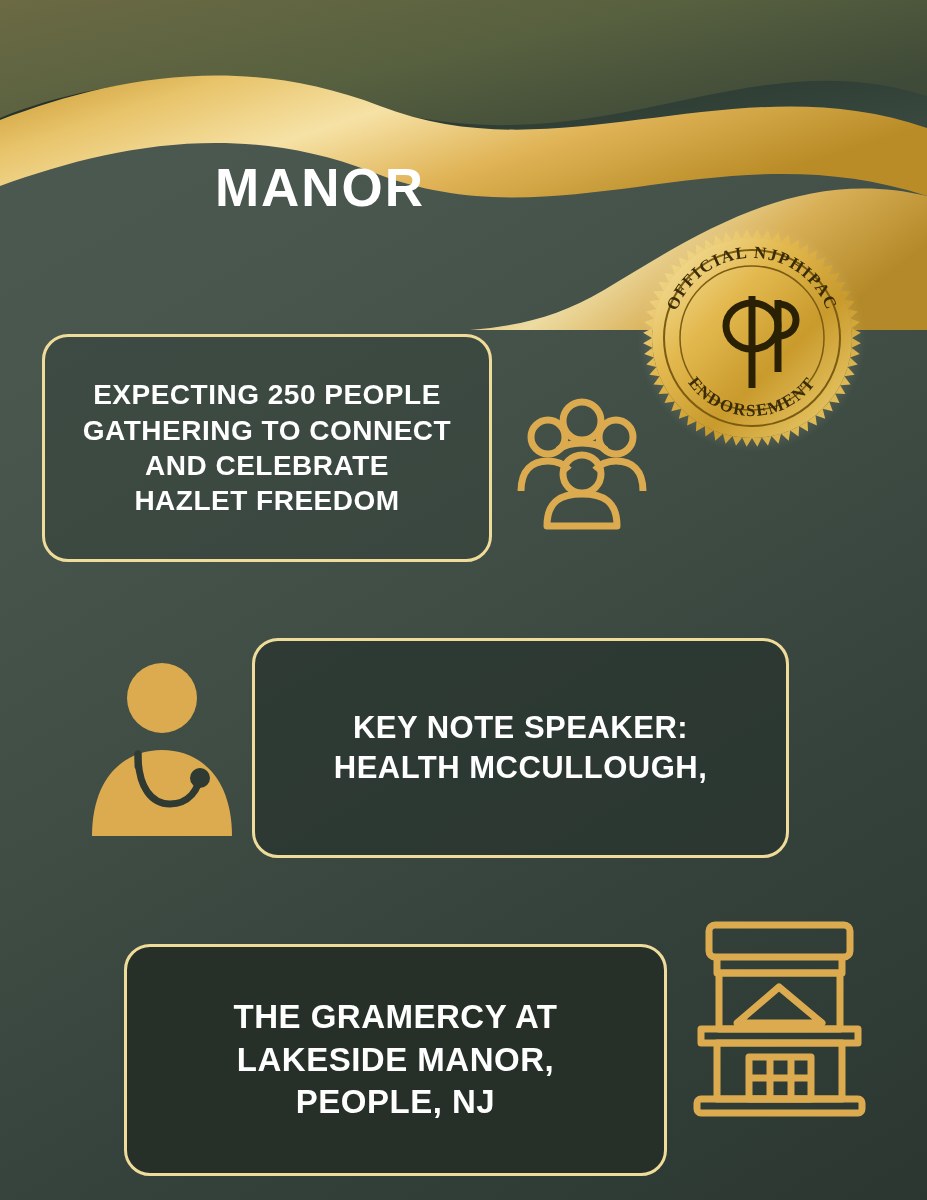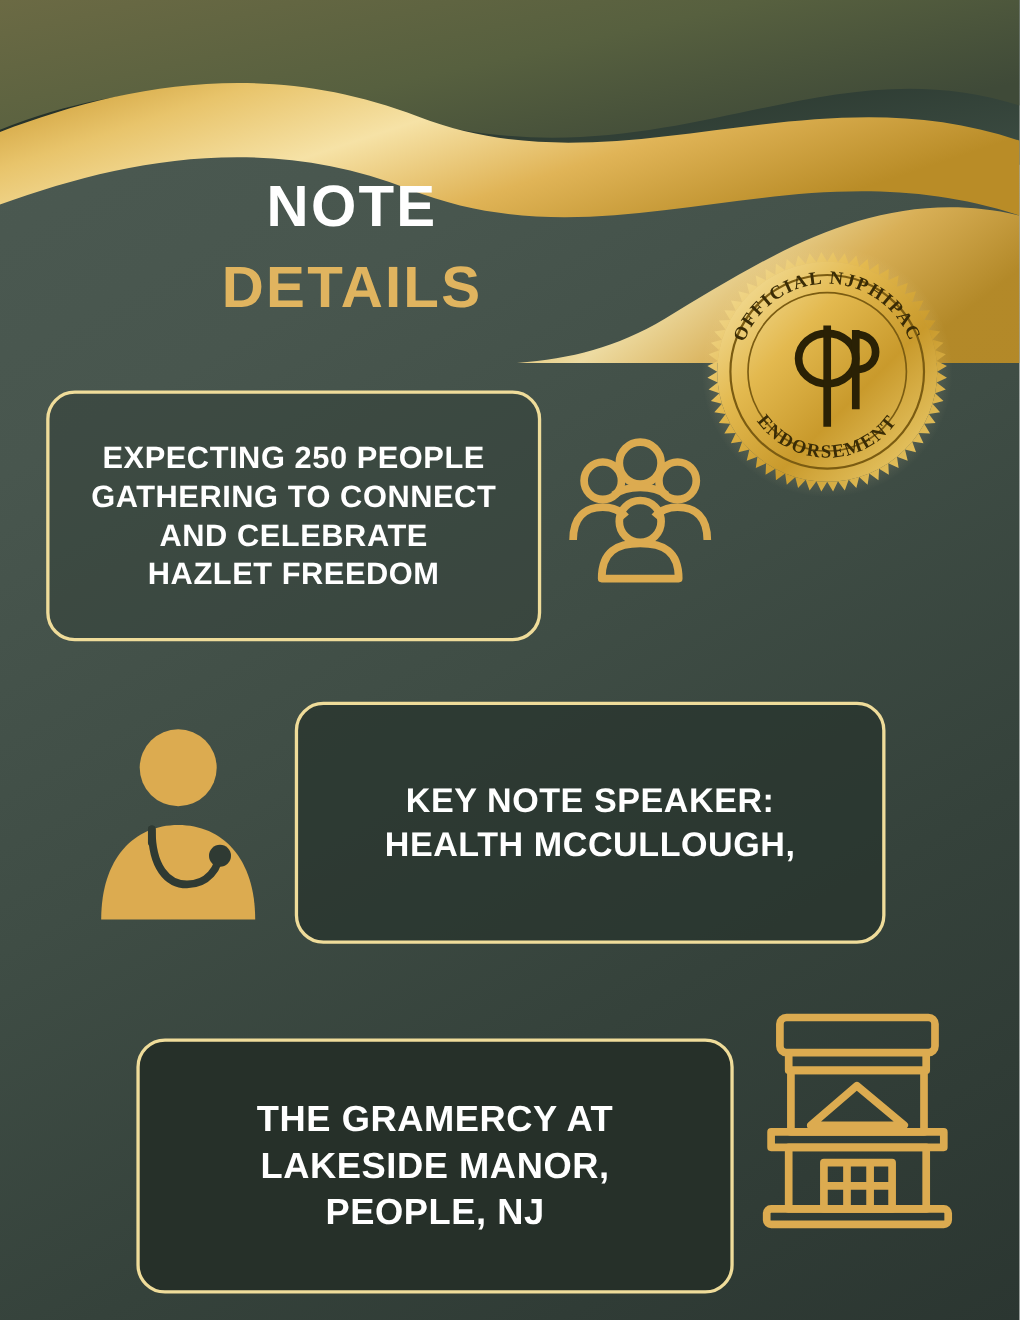--- a/index.html
+++ b/index.html
@@ -70,32 +70,32 @@
     align-items: center;
     justify-content: center;
     text-align: center;
     color: #ffffff;
     font-weight: bold;
     letter-spacing: 0.5px;
     padding: 14px 18px;
   }
 
   #card-attendance {
-    top: 355px;
+    top: 334px;
     left: 42px;
     width: 450px;
     height: 228px;
     background: rgba(52, 66, 58, 0.55);
     font-size: 28px;
     line-height: 1.26;
   }
 
   #card-speaker {
     top: 638px;
-    left: 268px;
+    left: 252px;
     width: 537px;
     height: 220px;
     background: rgba(40, 52, 46, 0.75);
     font-size: 31px;
     line-height: 1.28;
   }
 
   #card-venue {
     top: 944px;
     left: 124px;
@@ -163,22 +163,21 @@
     <path d="M0,0 H927 V96 C740,36 600,176 360,104 C225,64 100,78 0,118 Z" fill="url(#oliveGrad)"></path>
 
     <path d="M0,120 C110,78 240,52 380,106 C560,176 735,62 927,128 L927,196 C720,128 560,246 372,172 C238,120 110,146 0,186 Z" fill="url(#goldGrad)"></path>
 
     <path d="M927,196 C800,166 700,232 604,290 C560,316 520,326 470,330 L927,330 Z" fill="url(#goldGrad)" opacity="0.95"></path>
 
     <path d="M0,186 C110,146 238,120 372,172 C560,246 720,128 927,196 L927,330 C760,262 560,330 372,286 C238,254 110,256 0,290 Z" fill="#33403a" opacity="0.0"></path>
   </svg>
 
   <div class="heading-block">
-    <div class="title-gala">NOTE</div>
-    <div class="title-details">DETAILS</div>
+    <div class="title-gala">MANOR</div>
   </div>
 
   <svg class="seal" viewBox="0 0 232 232">
     <defs>
       <radialGradient id="sealGlow" cx="0.5" cy="0.5" r="0.5">
         <stop offset="60%" stop-color="#f4e3a8" stop-opacity="0.35"></stop>
         <stop offset="100%" stop-color="#f4e3a8" stop-opacity="0"></stop>
       </radialGradient>
       <linearGradient id="sealGold" x1="0" y1="0" x2="1" y2="1">
         <stop offset="0%" stop-color="#f8e9b0"></stop>

